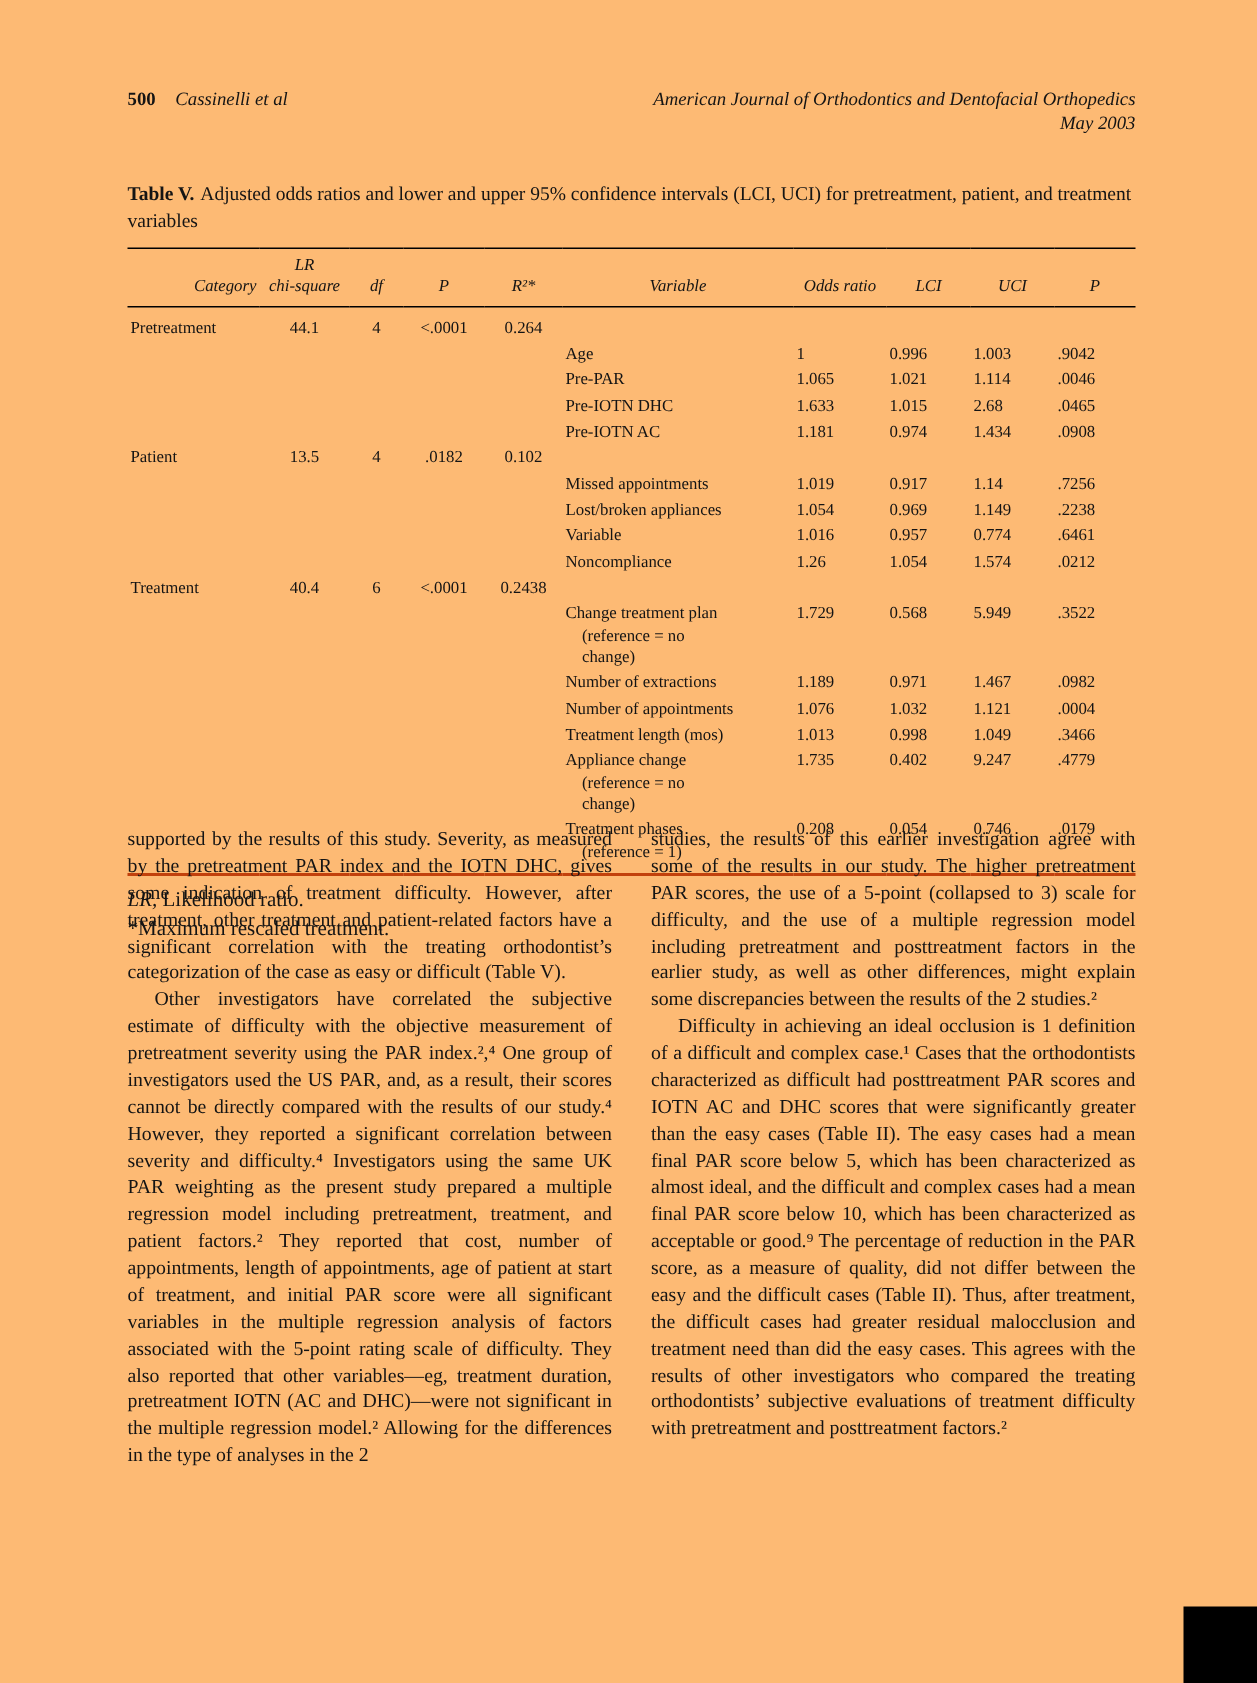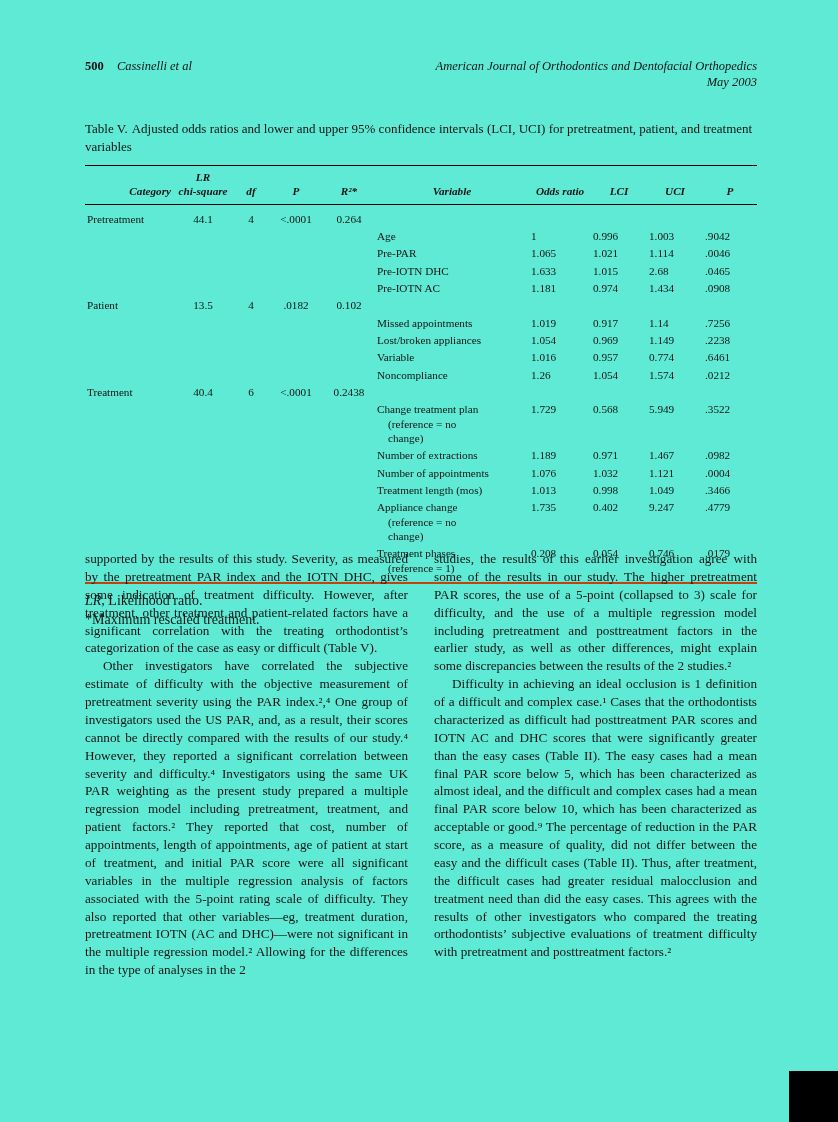--- a/index.html
+++ b/index.html
@@ -2,21 +2,21 @@
 <html><head>
 <meta charset="utf-8">
 <style>
   * { box-sizing: border-box; }
   html, body { margin: 0; padding: 0; background: #e8e8e8; }
   .page {
     position: relative;
     width: 838px;
     height: 1122px;
     margin: 0 auto;
-    background: #5eead4;
+    background: #fdba74;
     font-family: "Liberation Serif", serif;
     color: #141414;
     overflow: hidden;
   }
 
   
   .page-header {
     position: absolute;
     top: 58px;
     left: 85px;
@@ -36,31 +36,31 @@
     position: absolute;
     top: 120px;
     left: 85px;
     width: 672px;
   }
   .caption {
     margin: 0 0 10px 0;
     font-size: 13px;
     line-height: 1.35;
   }
-  .caption .tlabel { font-weight: normal; margin-right: 4px; }
+  .caption .tlabel { font-weight: bold; margin-right: 4px; }
 
   table.datatable {
     width: 100%;
     border-collapse: collapse;
     border-top: 1px solid #000;
     font-size: 11.2px;
     line-height: 1.28;
   }
   table.datatable th {
-    font-weight: bold;
+    font-weight: normal;
     font-style: italic;
     text-align: center;
     vertical-align: bottom;
     padding: 4px 2px 5px 2px;
     white-space: pre-line;
     border-bottom: 1px solid #000;
   }
   table.datatable th.c0 { text-align: right; }
   table.datatable td {
     padding: 1.5px 2px;

